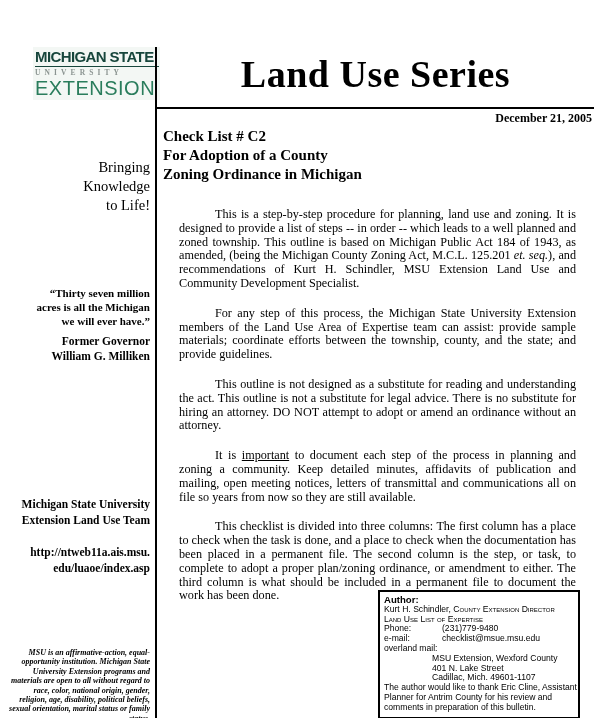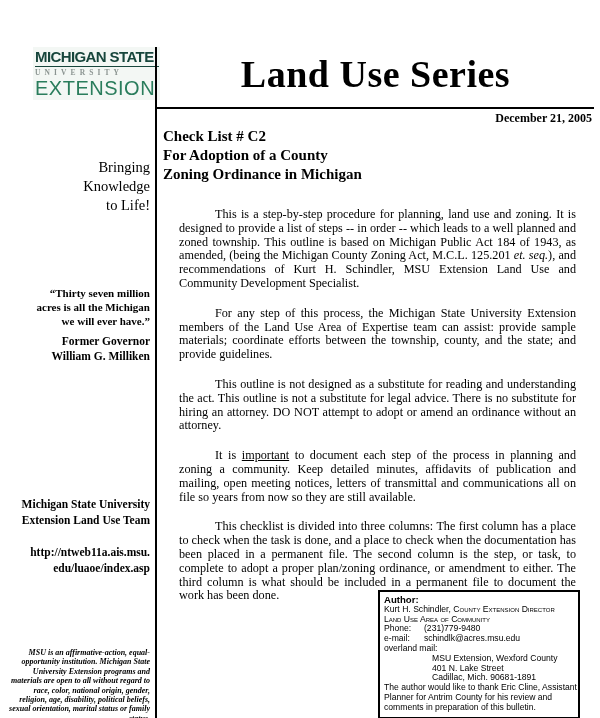--- a/index.html
+++ b/index.html
@@ -56,21 +56,21 @@
 
   
   .author-box {
     position:absolute; left:378px; top:562px; width:194px; border:2px solid #000;
     padding:3px 0 4px 4px; font-family:"Liberation Sans", sans-serif;
     font-size:8.6px; line-height:9.8px; background:#fff;margin-top:28px;
   }
   .author-label { font-weight:700; font-size:9.6px; }
   .sc { font-variant:small-caps; }
   .contact-row { display:flex; }
-  .contact-label { width:40px; flex-shrink:0; }
+  .contact-label { width:58px; flex-shrink:0; }
   .address-lines { padding-left:48px; }
 </style>
 </head>
 <body>
 
 <div class="page">
 
   <div class="logo">
     <div class="logo-line1">MICHIGAN STATE</div>
     <div class="logo-line2">UNIVERSITY</div>
@@ -122,31 +122,31 @@
     <p>This is a step-by-step procedure for planning, land use and zoning.  It is designed to provide a list of steps -- in order -- which leads to a well planned and zoned township.  This outline is based on Michigan Public Act 184 of 1943, as amended, (being the Michigan County Zoning Act, M.C.L. 125.201 <i>et. seq.</i>), and recommendations of Kurt H. Schindler, MSU Extension Land Use and Community Development Specialist.</p>
     <p>For any step of this process, the Michigan State University Extension members of the Land Use Area of Expertise team can assist: provide sample materials; coordinate efforts between the township, county, and the state; and provide guidelines.</p>
     <p>This outline is not designed as a substitute for reading and understanding the act.  This outline is not a substitute for legal advice.  There is no substitute for hiring an attorney.  DO NOT attempt to adopt or amend an ordinance without an attorney.</p>
     <p>It is <u>important</u> to document each step of the process in planning and zoning a community.  Keep detailed minutes, affidavits of publication and mailing, open meeting notices, letters of transmittal and communications all on file so years from now so they are still available.</p>
     <p>This checklist is divided into three columns:  The first column has a place to check when the task is done, and a place to check when the documentation has been placed in a permanent file.  The second column is the step, or task, to complete to adopt a proper plan/zoning ordinance, or amendment to either.  The third column is what should be included in a permanent file to document the work has been done.</p>
   </div>
 
   <div class="author-box">
     <div class="author-label">Author:</div>
     <div><span>Kurt H. Schindler,</span> <span class="sc">County Extension Director</span></div>
-    <div class="sc">Land Use Area of Community</div>
+    <div class="sc">Land Use List of Expertise</div>
     <div class="contact-row">
       <span class="contact-label">Phone:</span>
       <span>(231)779-9480</span>
     </div>
     <div class="contact-row">
       <span class="contact-label">e-mail:</span>
-      <span>schindlk@acres.msu.edu</span>
+      <span>checklist@msue.msu.edu</span>
     </div>
     <div>overland mail:</div>
     <div class="address-lines">
       <div>MSU Extension, Wexford County</div>
       <div>401 N. Lake Street</div>
-      <div>Cadillac, Mich. 90681-1891</div>
+      <div>Cadillac, Mich. 49601-1107</div>
     </div>
     <div>The author would like to thank Eric Cline, Assistant Planner for Antrim County for his review and comments in preparation of this bulletin.</div>
   </div>
 
 </div>
 
 </body></html>

